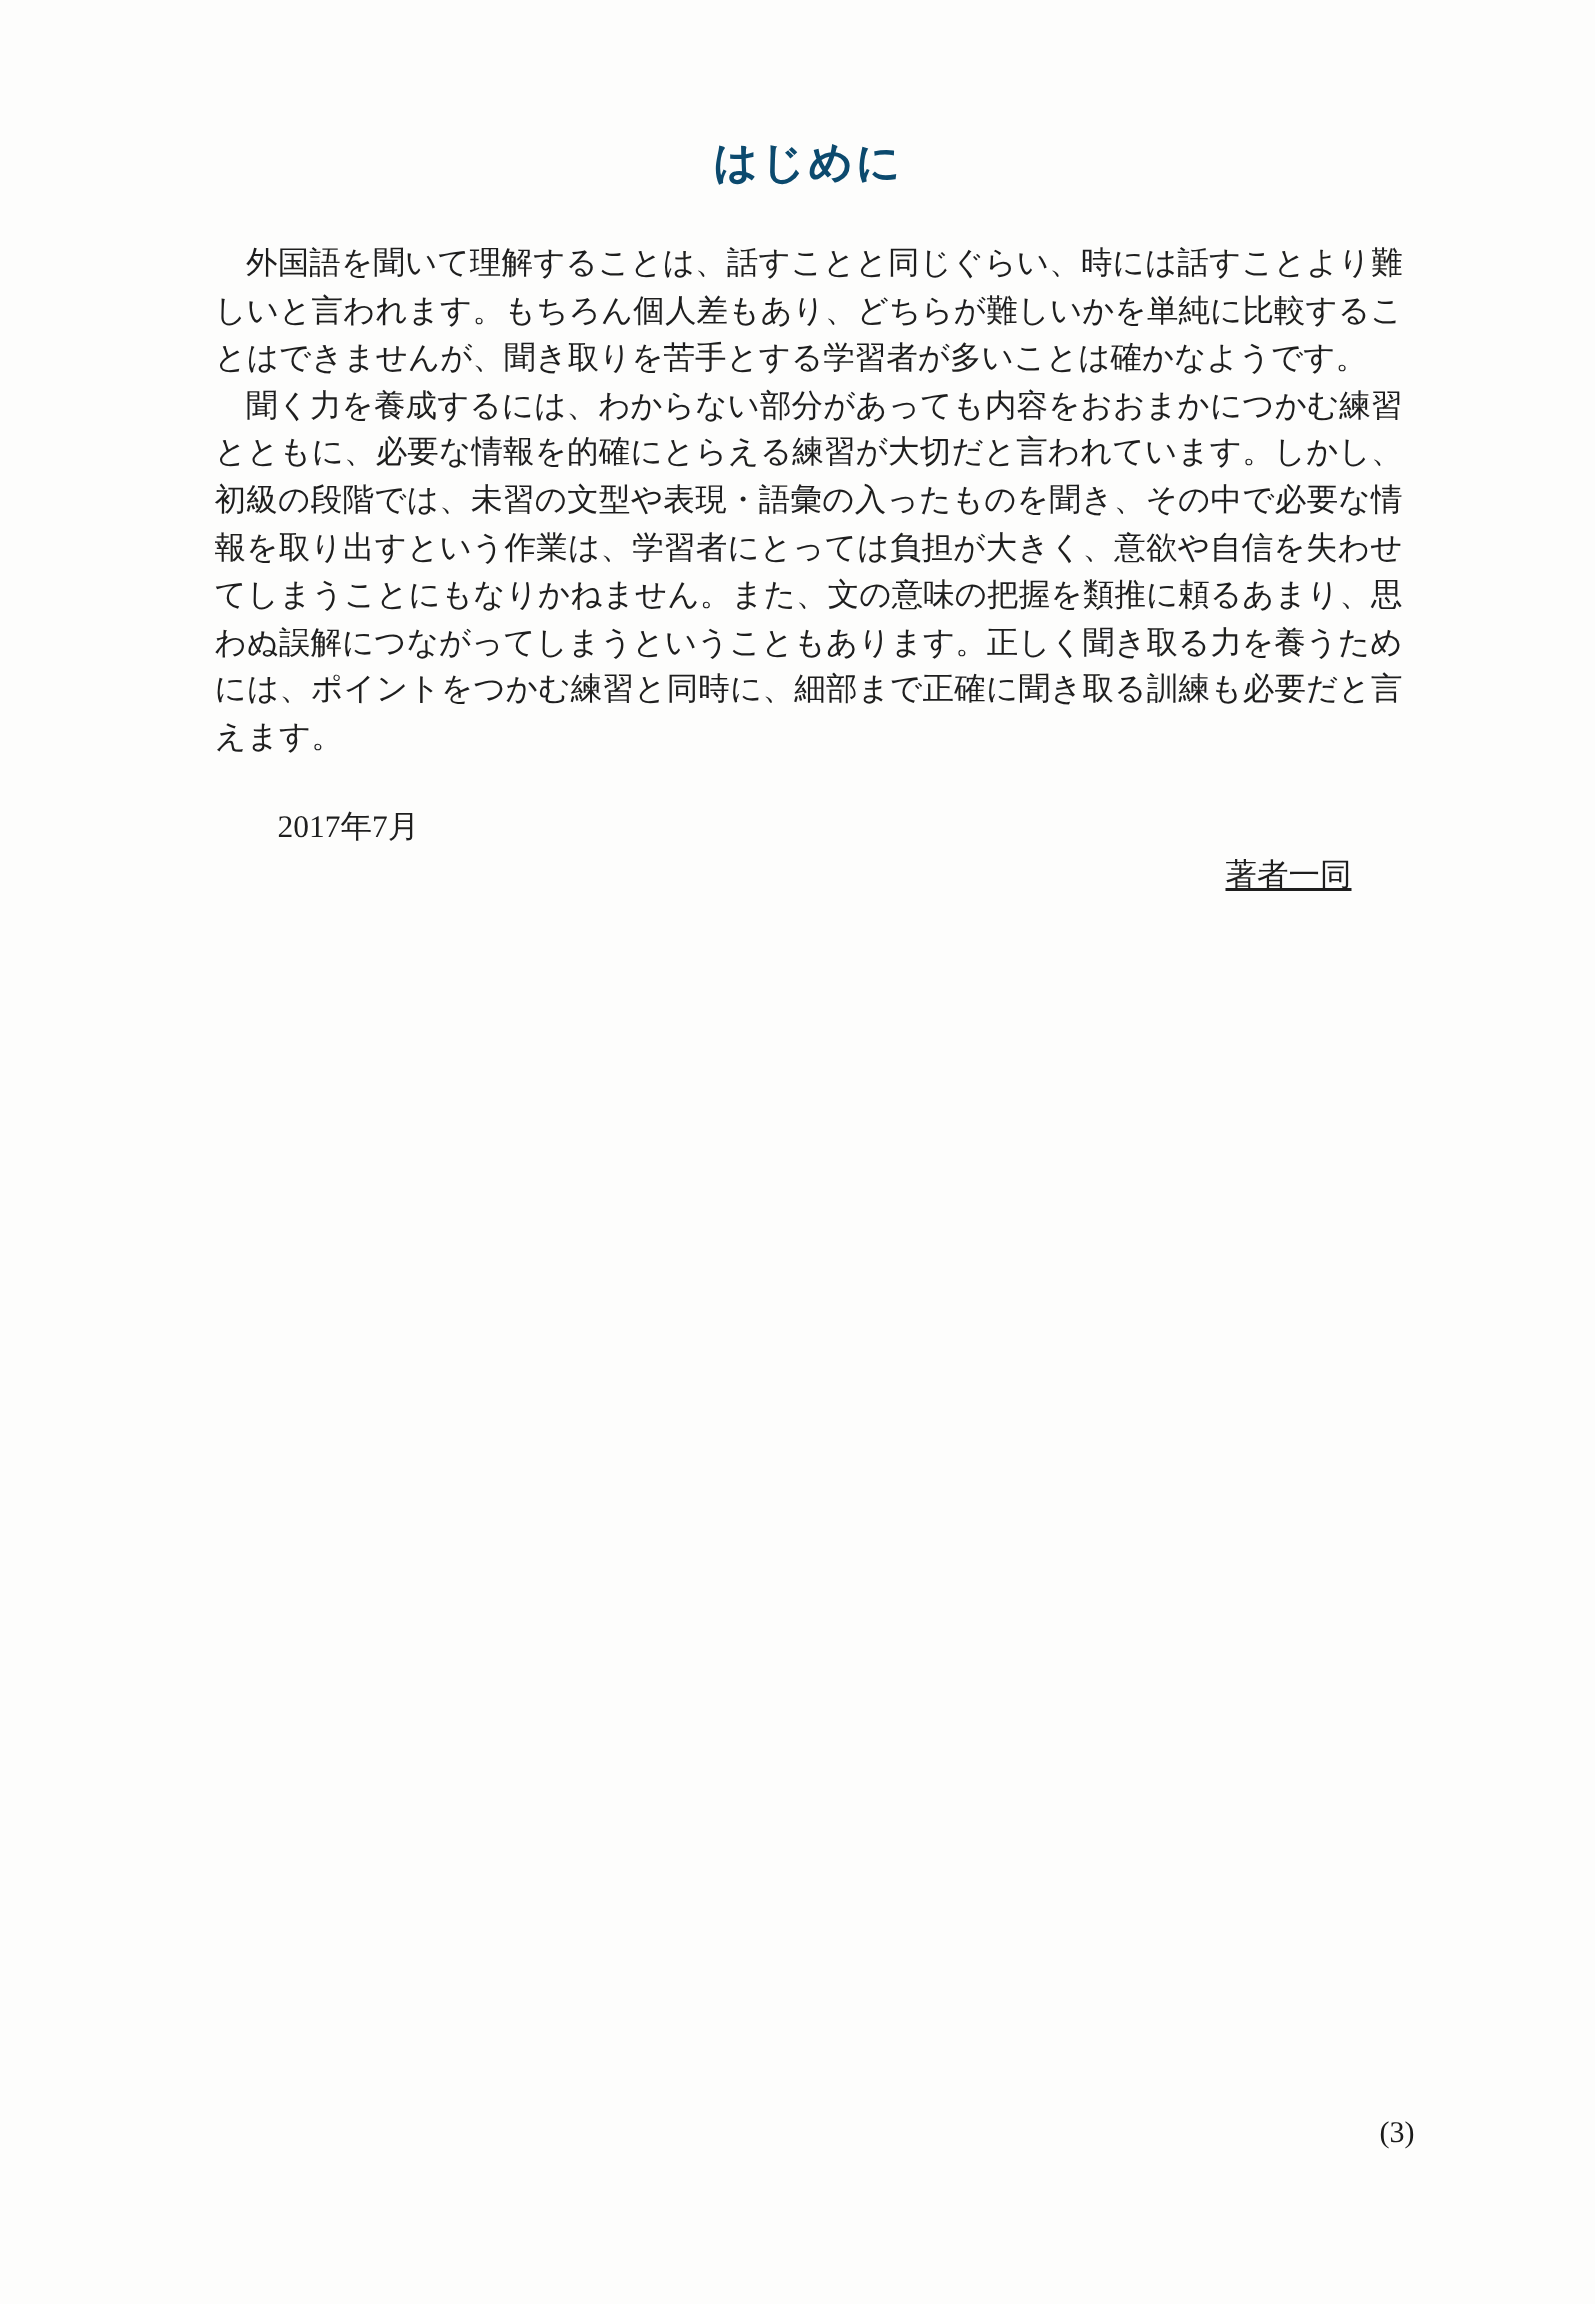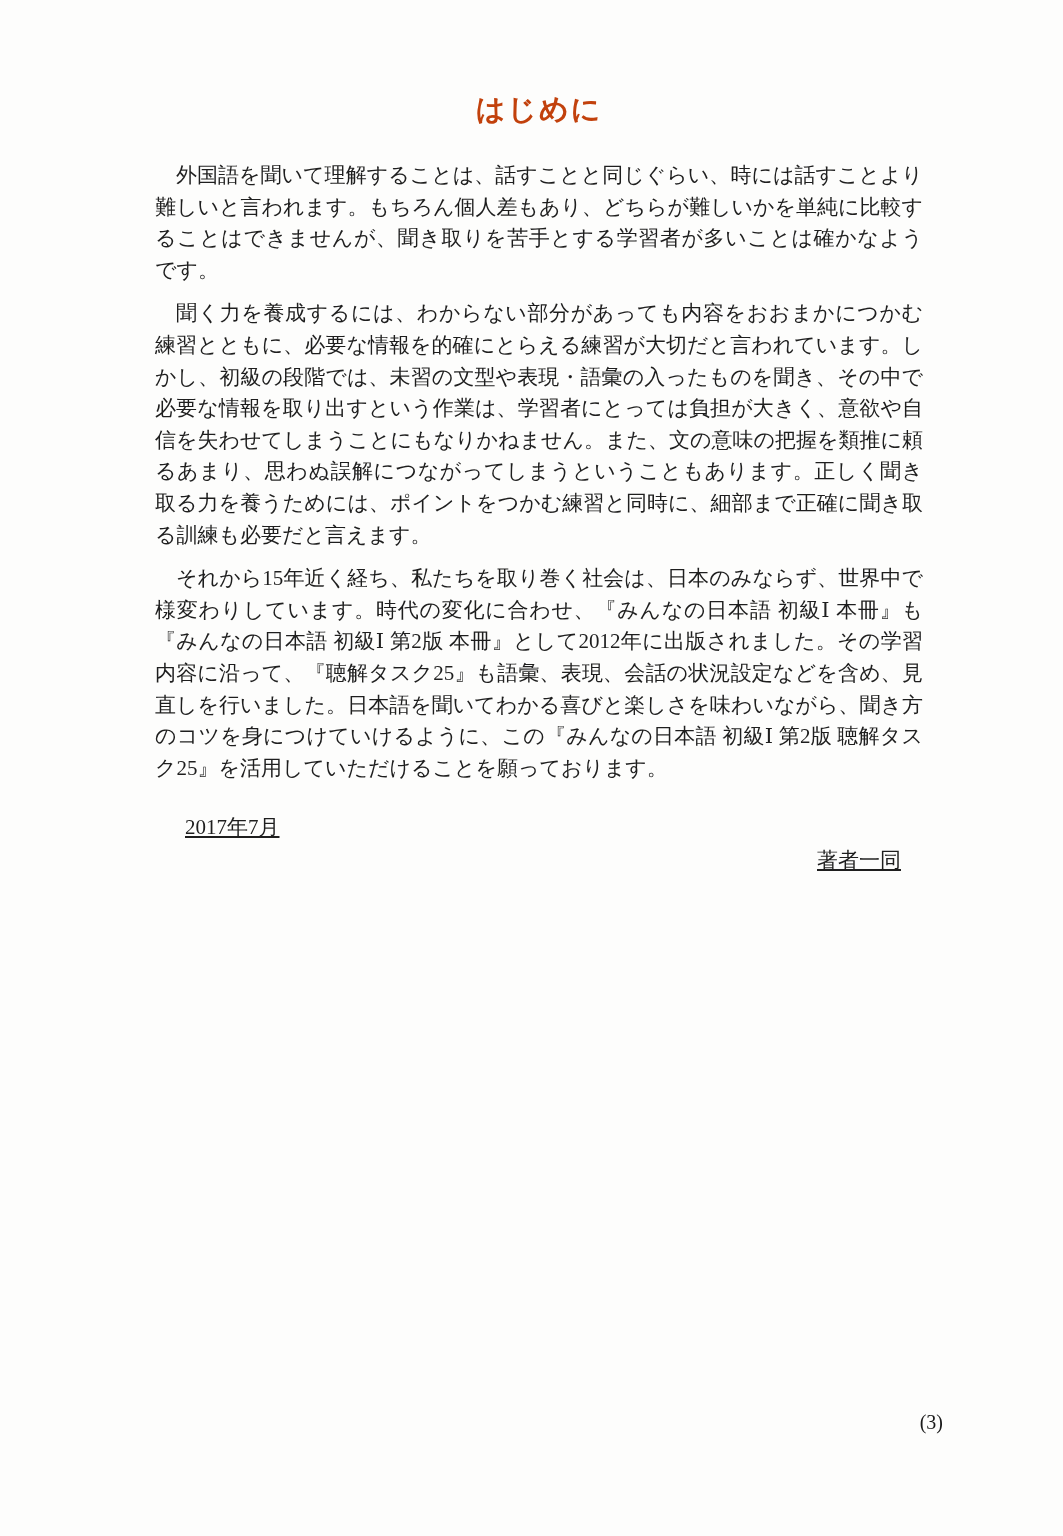--- a/index.html
+++ b/index.html
@@ -23,39 +23,38 @@
     width: 792px;
   }
   .title {
     font-family: "Liberation Sans", "DejaVu Sans", sans-serif;
     font-weight: bold;
     font-size: 29px;
     line-height: 34px;
     text-align: center;
     letter-spacing: 2px;
     margin: 92px 0 0 0;
-    color: #c2410c;
+    color: #0c4a6e;
   }
   .body-text {
     margin-top: 34px;
     font-size: 21px;
     line-height: 31.6px;
     text-align: justify;
     word-break: break-all;
   }
   .body-text p {
-    margin: 12px;
+    margin: 0;
     text-indent: 1em;
   }
   .date-line {
     margin-top: 28px;
     padding-left: 42px;
     font-size: 21px;
     line-height: 31.6px;
-    text-decoration: underline;
   }
   .author-line {
     margin-top: 1px;
     text-align: right;
     padding-right: 34px;
     font-size: 21px;
     line-height: 31.6px;
     text-decoration: underline;
   }
   .page-number {
@@ -70,21 +69,20 @@
 </head>
 <body>
 
 <div class="page">
   <div class="content">
     <h1 class="title">はじめに</h1>
 
     <div class="body-text">
       <p>外国語を聞いて理解することは、話すことと同じぐらい、時には話すことより難しいと言われます。もちろん個人差もあり、どちらが難しいかを単純に比較することはできませんが、聞き取りを苦手とする学習者が多いことは確かなようです。</p>
       <p>聞く力を養成するには、わからない部分があっても内容をおおまかにつかむ練習とともに、必要な情報を的確にとらえる練習が大切だと言われています。しかし、初級の段階では、未習の文型や表現・語彙の入ったものを聞き、その中で必要な情報を取り出すという作業は、学習者にとっては負担が大きく、意欲や自信を失わせてしまうことにもなりかねません。また、文の意味の把握を類推に頼るあまり、思わぬ誤解につながってしまうということもあります。正しく聞き取る力を養うためには、ポイントをつかむ練習と同時に、細部まで正確に聞き取る訓練も必要だと言えます。</p>
-      <p>それから15年近く経ち、私たちを取り巻く社会は、日本のみならず、世界中で様変わりしています。時代の変化に合わせ、『みんなの日本語 初級Ⅰ 本冊』も『みんなの日本語 初級Ⅰ 第2版 本冊』として2012年に出版されました。その学習内容に沿って、『聴解タスク25』も語彙、表現、会話の状況設定などを含め、見直しを行いました。日本語を聞いてわかる喜びと楽しさを味わいながら、聞き方のコツを身につけていけるように、この『みんなの日本語 初級Ⅰ 第2版 聴解タスク25』を活用していただけることを願っております。</p>
     </div>
 
     <div class="date-line">2017年7月</div>
 
     <div class="author-line">著者一同</div>
   </div>
 
   <div class="page-number">(3)</div>
 </div>
 

